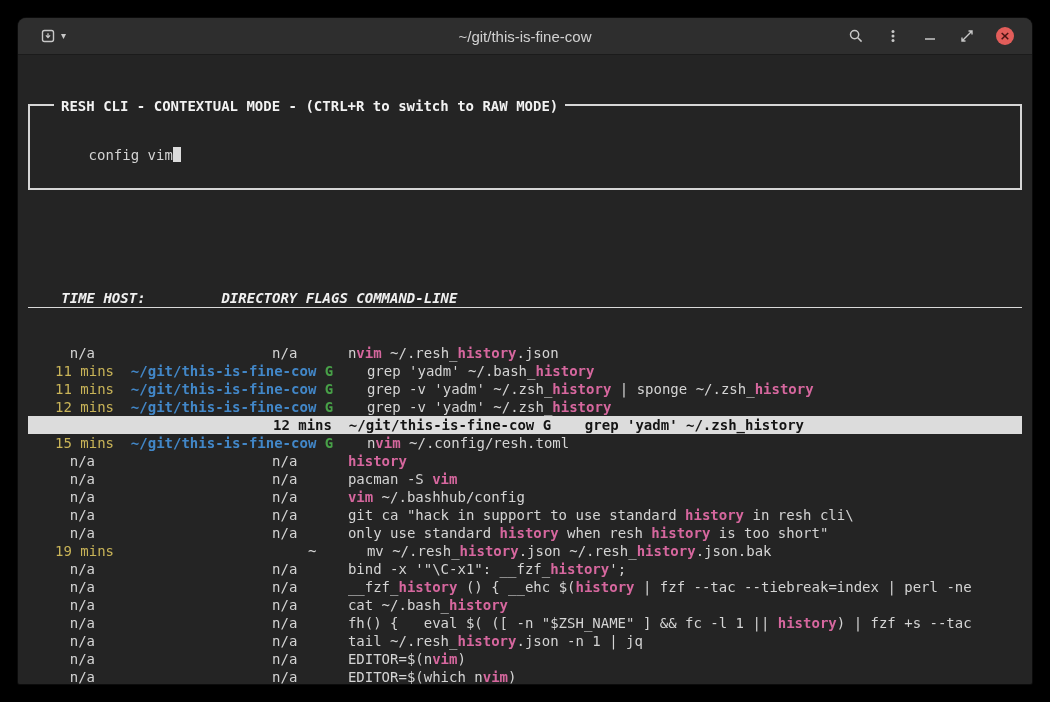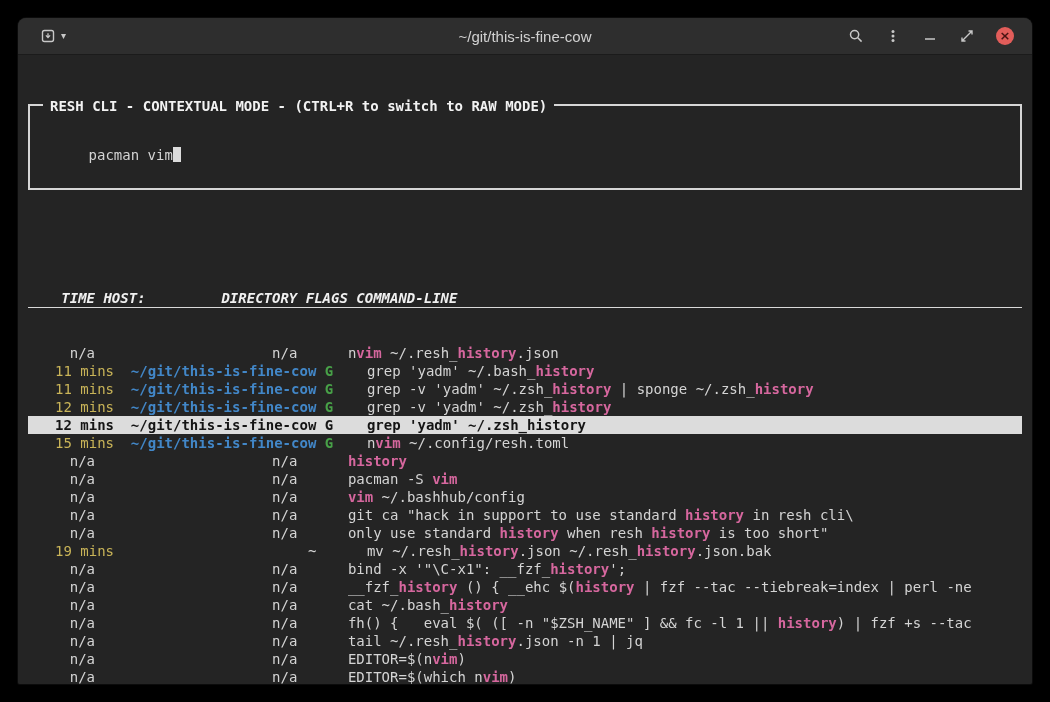--- a/index.html
+++ b/index.html
@@ -22,32 +22,32 @@
   .tbtn{background:none;border:none;padding:0;margin:0;display:flex;align-items:center;justify-content:center;}
   .caret{color:#c8c8c8;font-size:10px;line-height:1;}
   .close-btn{width:18px;height:18px;border-radius:50%;background:var(--close_red);}
   .close-x{color:#491312;font:700 13px/18px "DejaVu Sans",sans-serif;display:block;text-align:center;width:18px;}
 
   .terminal{position:absolute;top:38px;left:0;right:0;bottom:0;background:var(--terminal_bg);
             font-family:"DejaVu Sans Mono",monospace;font-size:14px;line-height:18px;
             color:var(--fg);white-space:pre;overflow:hidden;}
 
   .query-box{margin:12px 10px 9px;border:2px solid #d6d6d6;position:relative;padding:4px 8px 6px;}
-  .box-label{position:absolute;top:-9px;left:13px;background:var(--terminal_bg);padding:0 7px;
+  .box-label{position:absolute;top:-9px;left:24px;background:var(--terminal_bg);padding:0 7px;
              font-weight:700;color:#f2f2f2;}
   .cursor{display:inline-block;width:8px;height:15px;background:#dcdcdc;vertical-align:-2px;}
 
   .list{margin:0 10px;}
   .colhead{font-weight:700;color:#f0f0f0;border-bottom:1px solid #d9d9d9;padding-left:8px;height:19px;font-style:italic;}
   .trow{height:18px;padding-left:8px;}
   .c-time{color:var(--time);margin-left:19px;}
   .c-host{color:var(--host);font-weight:700;}
   .c-flag{color:var(--flag);font-weight:700;}
   .c-match{color:var(--match);font-weight:700;margin-top:8px;}
-  .trow.selected{background:var(--selection_bg);}
+  .trow.selected{background:var(--selection_bg);text-align:center;}
   .trow.selected span{color:var(--selection_fg) !important;font-weight:700;}
 </style>
 </head>
 <body>
 
 <div class="window">
   <div class="titlebar">
     <div class="tb-left">
       <button class="tbtn">
         <svg width="16" height="16" viewBox="0 0 16 16">
@@ -86,21 +86,21 @@
       </button>
       <button class="tbtn close-btn">
         <span class="close-x">×</span>
       </button>
     </div>
   </div>
 
   <div class="terminal">
     <div class="query-box">
       <span class="box-label">RESH CLI - CONTEXTUAL MODE - (CTRL+R to switch to RAW MODE)</span>
-      <span class="query"><span>pacman vim</span><span class="cursor"></span></span>
+      <span class="query"><span>config vim</span><span class="cursor"></span></span>
     </div>
 
     <div class="list">
       <div class="colhead">   TIME HOST:         DIRECTORY FLAGS COMMAND-LINE</div>
       <div id="rows"><div class="trow"><span>    n/a</span><span>                     n/a </span><span class="c-flag">     </span><span><span>n</span><span class="c-match">vim</span><span> ~/.resh_</span><span class="c-match">history</span><span>.json</span></span></div><div class="trow"><span class="c-time">11 mins</span><span class="c-host">  ~/git/this-is-fine-cow </span><span class="c-flag">G    </span><span><span>grep 'yadm' ~/.bash_</span><span class="c-match">history</span></span></div><div class="trow"><span class="c-time">11 mins</span><span class="c-host">  ~/git/this-is-fine-cow </span><span class="c-flag">G    </span><span><span>grep -v 'yadm' ~/.zsh_</span><span class="c-match">history</span><span> | sponge ~/.zsh_</span><span class="c-match">history</span></span></div><div class="trow"><span class="c-time">12 mins</span><span class="c-host">  ~/git/this-is-fine-cow </span><span class="c-flag">G    </span><span><span>grep -v 'yadm' ~/.zsh_</span><span class="c-match">history</span></span></div><div class="trow selected"><span class="c-time">12 mins</span><span class="c-host">  ~/git/this-is-fine-cow </span><span class="c-flag">G    </span><span><span>grep 'yadm' ~/.zsh_</span><span class="c-match">history</span></span></div><div class="trow"><span class="c-time">15 mins</span><span class="c-host">  ~/git/this-is-fine-cow </span><span class="c-flag">G    </span><span><span>n</span><span class="c-match">vim</span><span> ~/.config/resh.toml</span></span></div><div class="trow"><span>    n/a</span><span>                     n/a </span><span class="c-flag">     </span><span><span class="c-match">history</span></span></div><div class="trow"><span>    n/a</span><span>                     n/a </span><span class="c-flag">     </span><span><span>pacman -S </span><span class="c-match">vim</span></span></div><div class="trow"><span>    n/a</span><span>                     n/a </span><span class="c-flag">     </span><span><span class="c-match">vim</span><span> ~/.bashhub/config</span></span></div><div class="trow"><span>    n/a</span><span>                     n/a </span><span class="c-flag">     </span><span><span>git ca "hack in support to use standard </span><span class="c-match">history</span><span> in resh cli\</span></span></div><div class="trow"><span>    n/a</span><span>                     n/a </span><span class="c-flag">     </span><span><span>only use standard </span><span class="c-match">history</span><span> when resh </span><span class="c-match">history</span><span> is too short"</span></span></div><div class="trow"><span class="c-time">19 mins</span><span>                       ~ </span><span class="c-flag">     </span><span><span>mv ~/.resh_</span><span class="c-match">history</span><span>.json ~/.resh_</span><span class="c-match">history</span><span>.json.bak</span></span></div><div class="trow"><span>    n/a</span><span>                     n/a </span><span class="c-flag">     </span><span><span>bind -x '"\C-x1": __fzf_</span><span class="c-match">history</span><span>';</span></span></div><div class="trow"><span>    n/a</span><span>                     n/a </span><span class="c-flag">     </span><span><span>__fzf_</span><span class="c-match">history</span><span> () { __ehc $(</span><span class="c-match">history</span><span> | fzf --tac --tiebreak=index | perl -ne</span></span></div><div class="trow"><span>    n/a</span><span>                     n/a </span><span class="c-flag">     </span><span><span>cat ~/.bash_</span><span class="c-match">history</span></span></div><div class="trow"><span>    n/a</span><span>                     n/a </span><span class="c-flag">     </span><span><span>fh() {   eval $( ([ -n "$ZSH_NAME" ] &amp;&amp; fc -l 1 || </span><span class="c-match">history</span><span>) | fzf +s --tac</span></span></div><div class="trow"><span>    n/a</span><span>                     n/a </span><span class="c-flag">     </span><span><span>tail ~/.resh_</span><span class="c-match">history</span><span>.json -n 1 | jq</span></span></div><div class="trow"><span>    n/a</span><span>                     n/a </span><span class="c-flag">     </span><span><span>EDITOR=$(n</span><span class="c-match">vim</span><span>)</span></span></div><div class="trow"><span>    n/a</span><span>                     n/a </span><span class="c-flag">     </span><span><span>EDITOR=$(which n</span><span class="c-match">vim</span><span>)</span></span></div></div>
     </div>
 
     
     
   </div>

